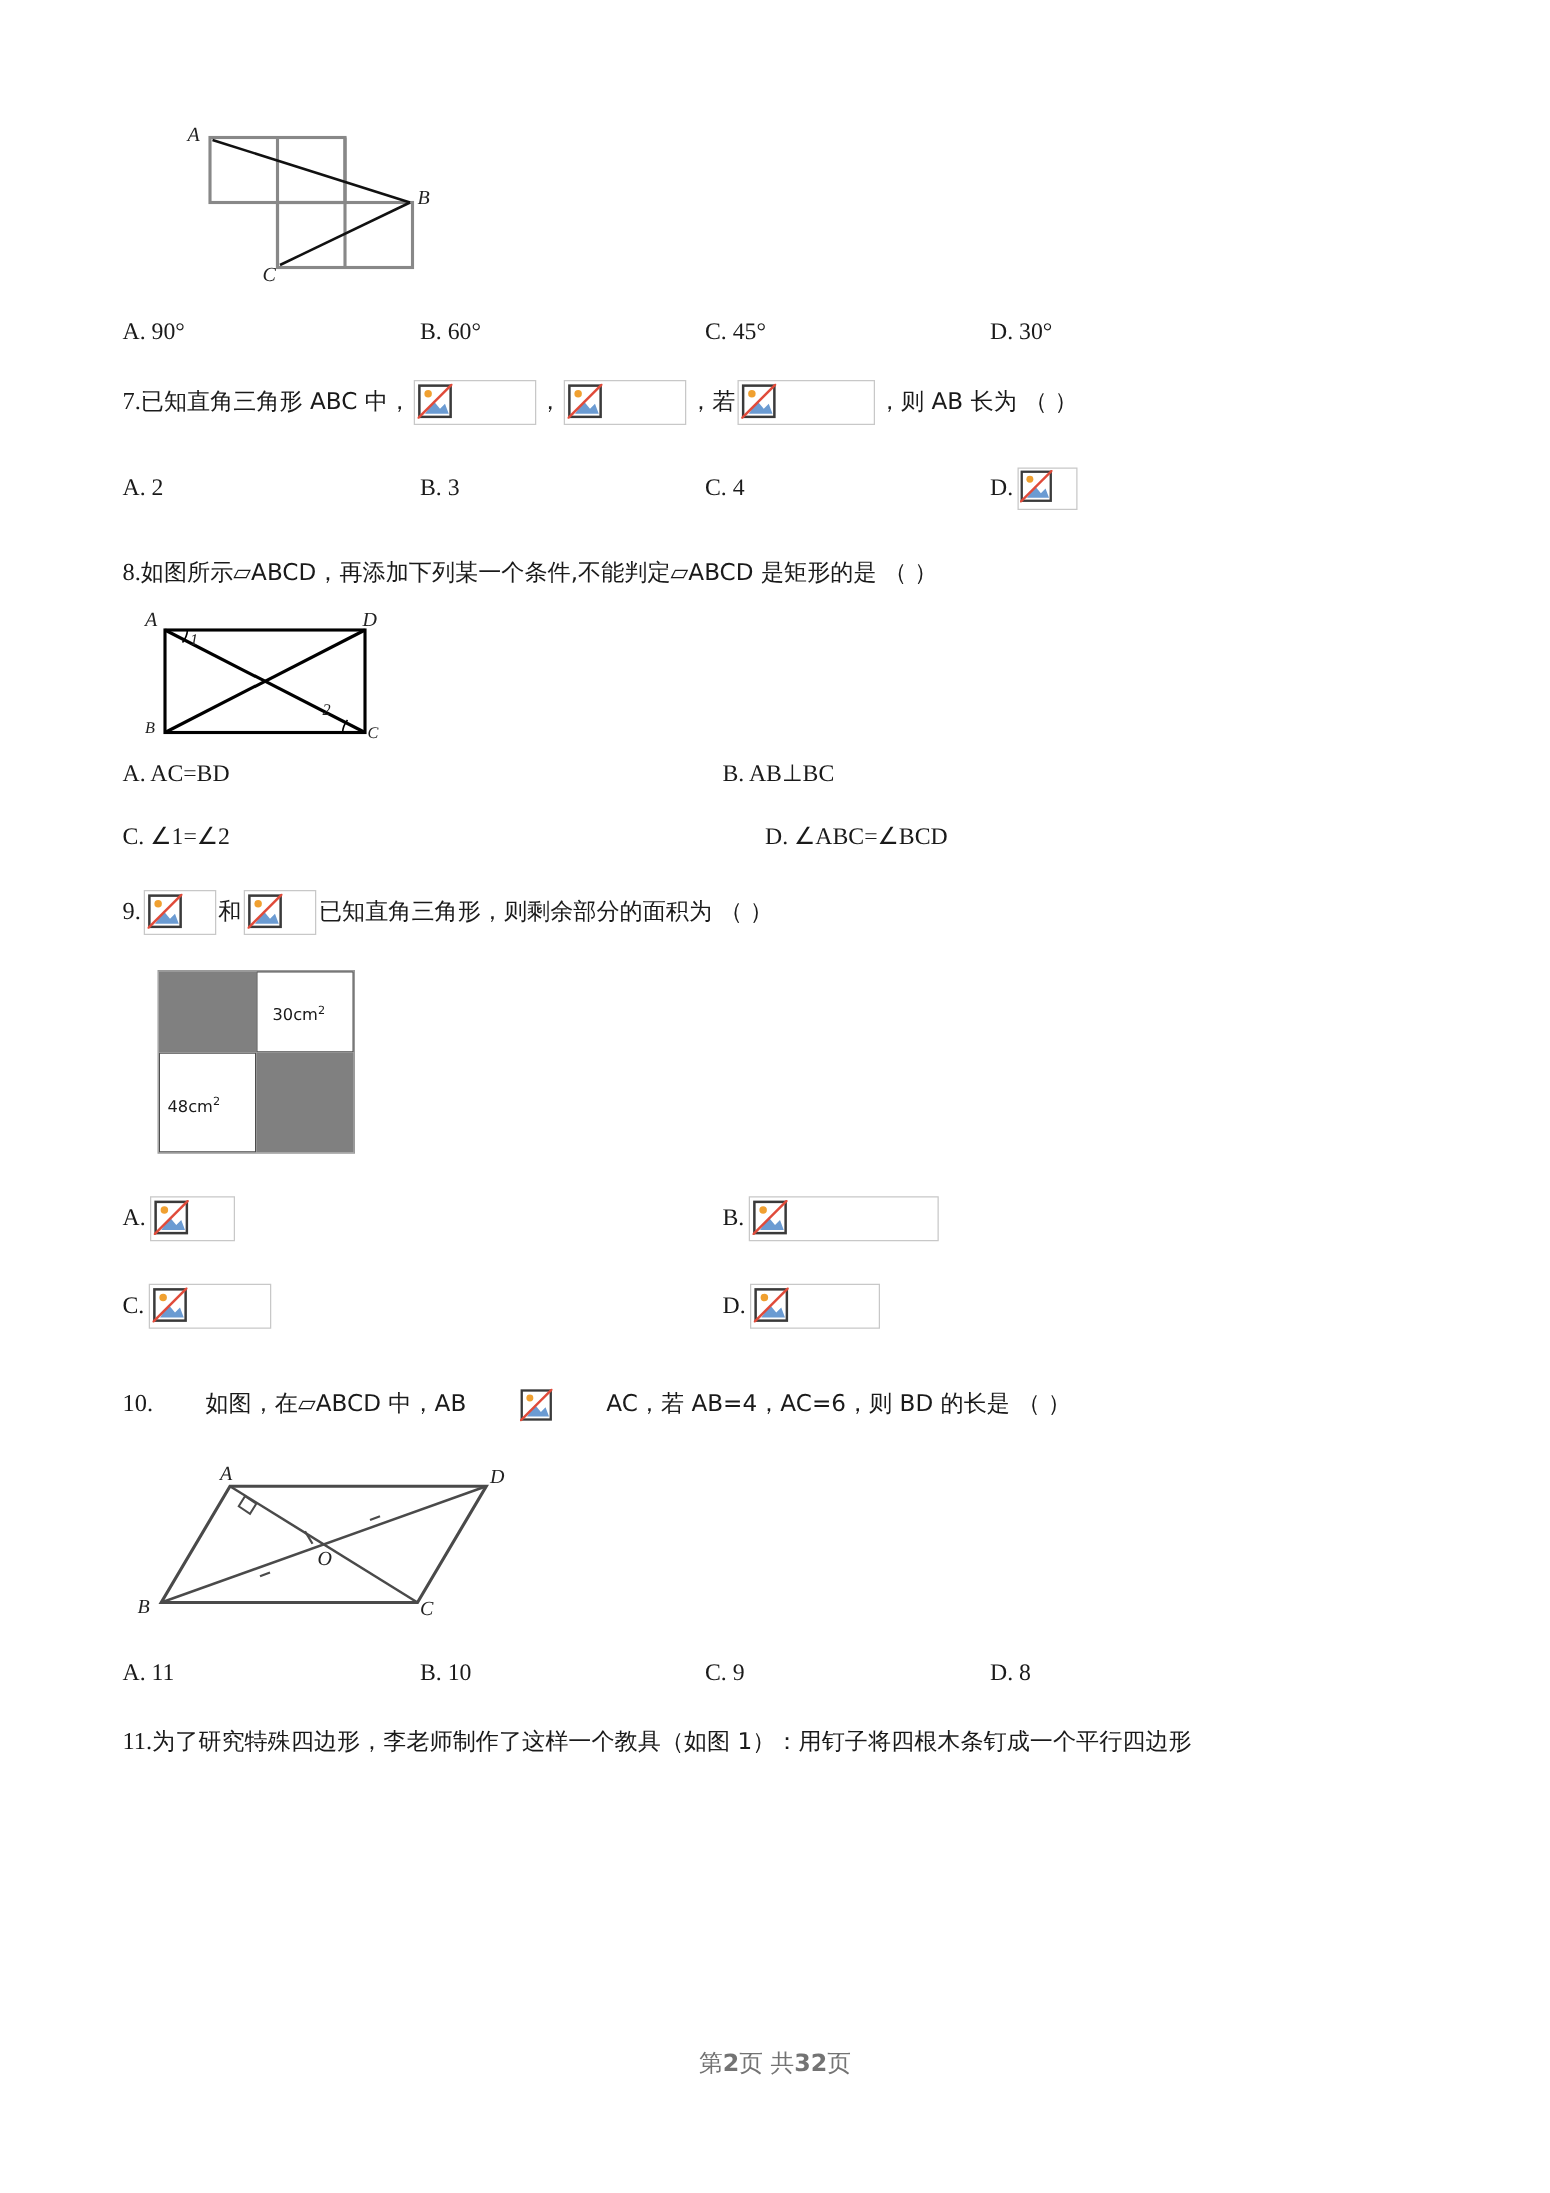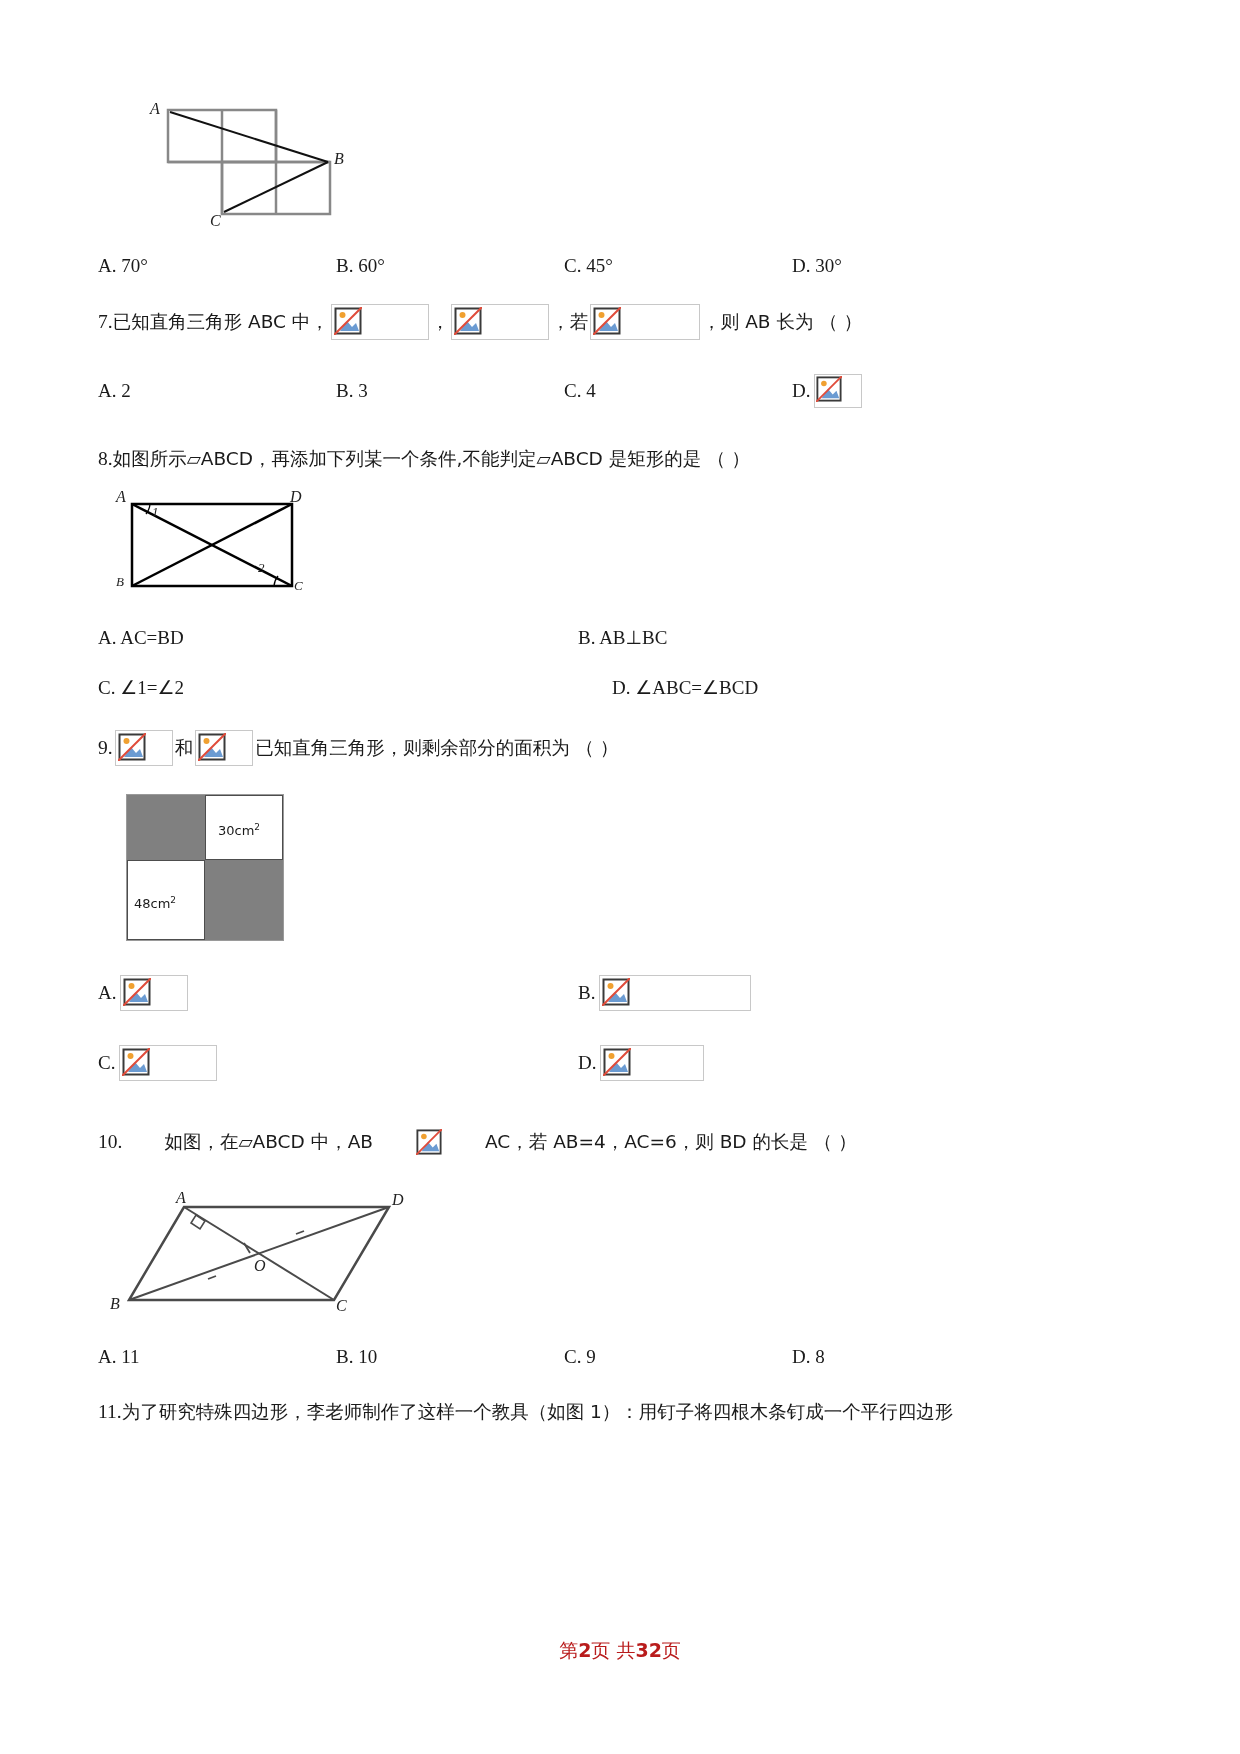--- a/index.html
+++ b/index.html
@@ -106,21 +106,21 @@
   }
 
   
   .footer {
     position: absolute;
     left: 0;
     top: 1638px;
     width: 1240px;
     text-align: center;
     font-size: 19px;
-    color: #b91c1c;
+    color: #737373;
     font-family: "DejaVu Sans", sans-serif;
   }
   .footer .num { font-weight: bold; }
 </style>
 </head>
 <body>
 
 <div class="page">
   <div class="content">
 
@@ -140,21 +140,21 @@
         <line x1="202" y1="74" x2="98" y2="124" stroke="#111" stroke-width="2"></line>
       </svg>
       <span class="fig-label" style="left:24px;top:12px;">A</span>
       <span class="fig-label" style="left:208px;top:62px;">B</span>
       <span class="fig-label" style="left:84px;top:124px;">C</span>
     </div>
 
     <div class="opts" style="margin-top:24px;">
       <div class="op-a">
         <span>A.</span>
-        <span>70°</span>
+        <span>90°</span>
       </div>
       <div class="op-b">
         <span>B.</span>
         <span>60°</span>
       </div>
       <div class="op-c">
         <span>C.</span>
         <span>45°</span>
       </div>
       <div class="op-d">
@@ -243,21 +243,21 @@
         <path d="M 166 100 A 18 18 0 0 1 170 90" fill="none" stroke="#000" stroke-width="1.3"></path>
       </svg>
       <span class="fig-label" style="left:8px;top:2px;">A</span>
       <span class="fig-label" style="left:182px;top:2px;">D</span>
       <span class="fig-label" style="left:8px;top:88px;font-size:13px;">B</span>
       <span class="fig-label" style="left:186px;top:92px;font-size:13px;">C</span>
       <span class="fig-label" style="left:44px;top:18px;font-size:13px;">1</span>
       <span class="fig-label" style="left:150px;top:74px;font-size:13px;">2</span>
     </div>
 
-    <div class="opts" style="margin-top:18px;">
+    <div class="opts" style="">
       <div style="width:480px;">
         <span>A.</span>
         <span>AC=BD</span>
       </div>
       <div>
         <span>B.</span>
         <span>AB⊥BC</span>
       </div>
     </div>
     <div class="opts" style="margin-top:22px;gap:34px;">

